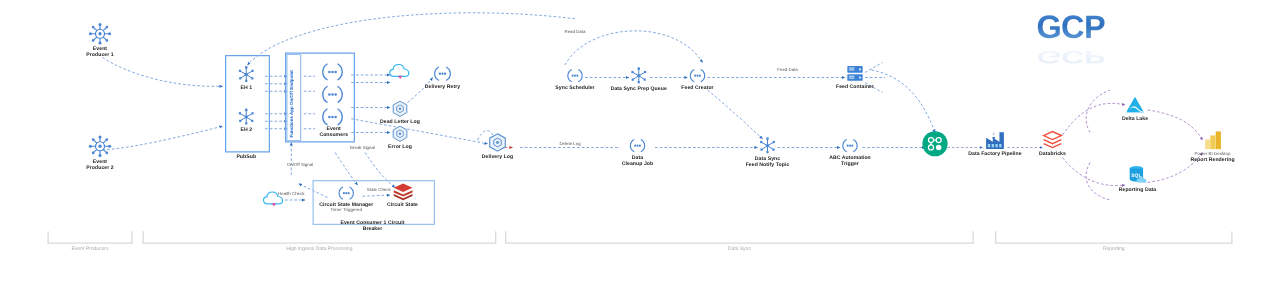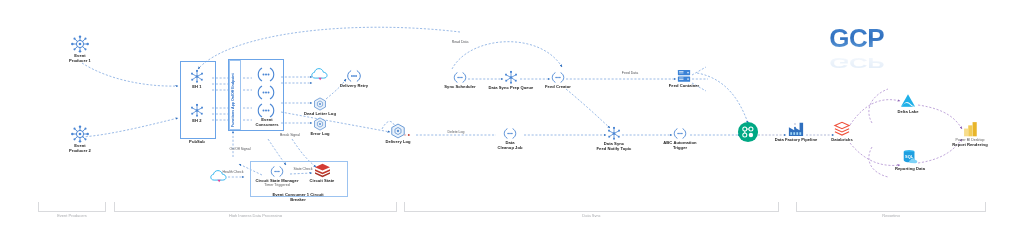--- a/index.html
+++ b/index.html
@@ -1,17 +1,17 @@
 <!DOCTYPE html>
 <html><head>
 <meta charset="utf-8">
 <style>
   html,body{margin:0;padding:0;background:#ffffff;}
   body{width:1024px;height:217px;overflow:hidden;font-family:"Liberation Sans",sans-serif;}
-  #stage{position:relative;width:902px;height:217px;background:#fff;margin-top:17px;}
+  #stage{position:relative;width:902px;height:217px;background:#fff;}
 
   .node{position:absolute;display:flex;flex-direction:column;align-items:center;}
   .lbl{font-size:4.1px;line-height:1.25;color:#222;text-align:center;font-weight:bold;white-space:pre-line;letter-spacing:.05px;}
   .lbl.sub{font-weight:normal;color:#555;font-size:3.5px;}
   .elbl{position:absolute;font-size:3.5px;color:#55565a;text-align:center;white-space:pre-line;line-height:1.2;}
   .vlbl{position:absolute;font-size:3.6px;color:#1b65c6;font-weight:bold;writing-mode:vertical-rl;transform:rotate(180deg);white-space:nowrap;}
 
   .boxfr{position:absolute;border:1px solid #6ba4e8;background:rgba(255,255,255,0);}
   .boxfr.lt{border-color:#9cc3f0;}
 

